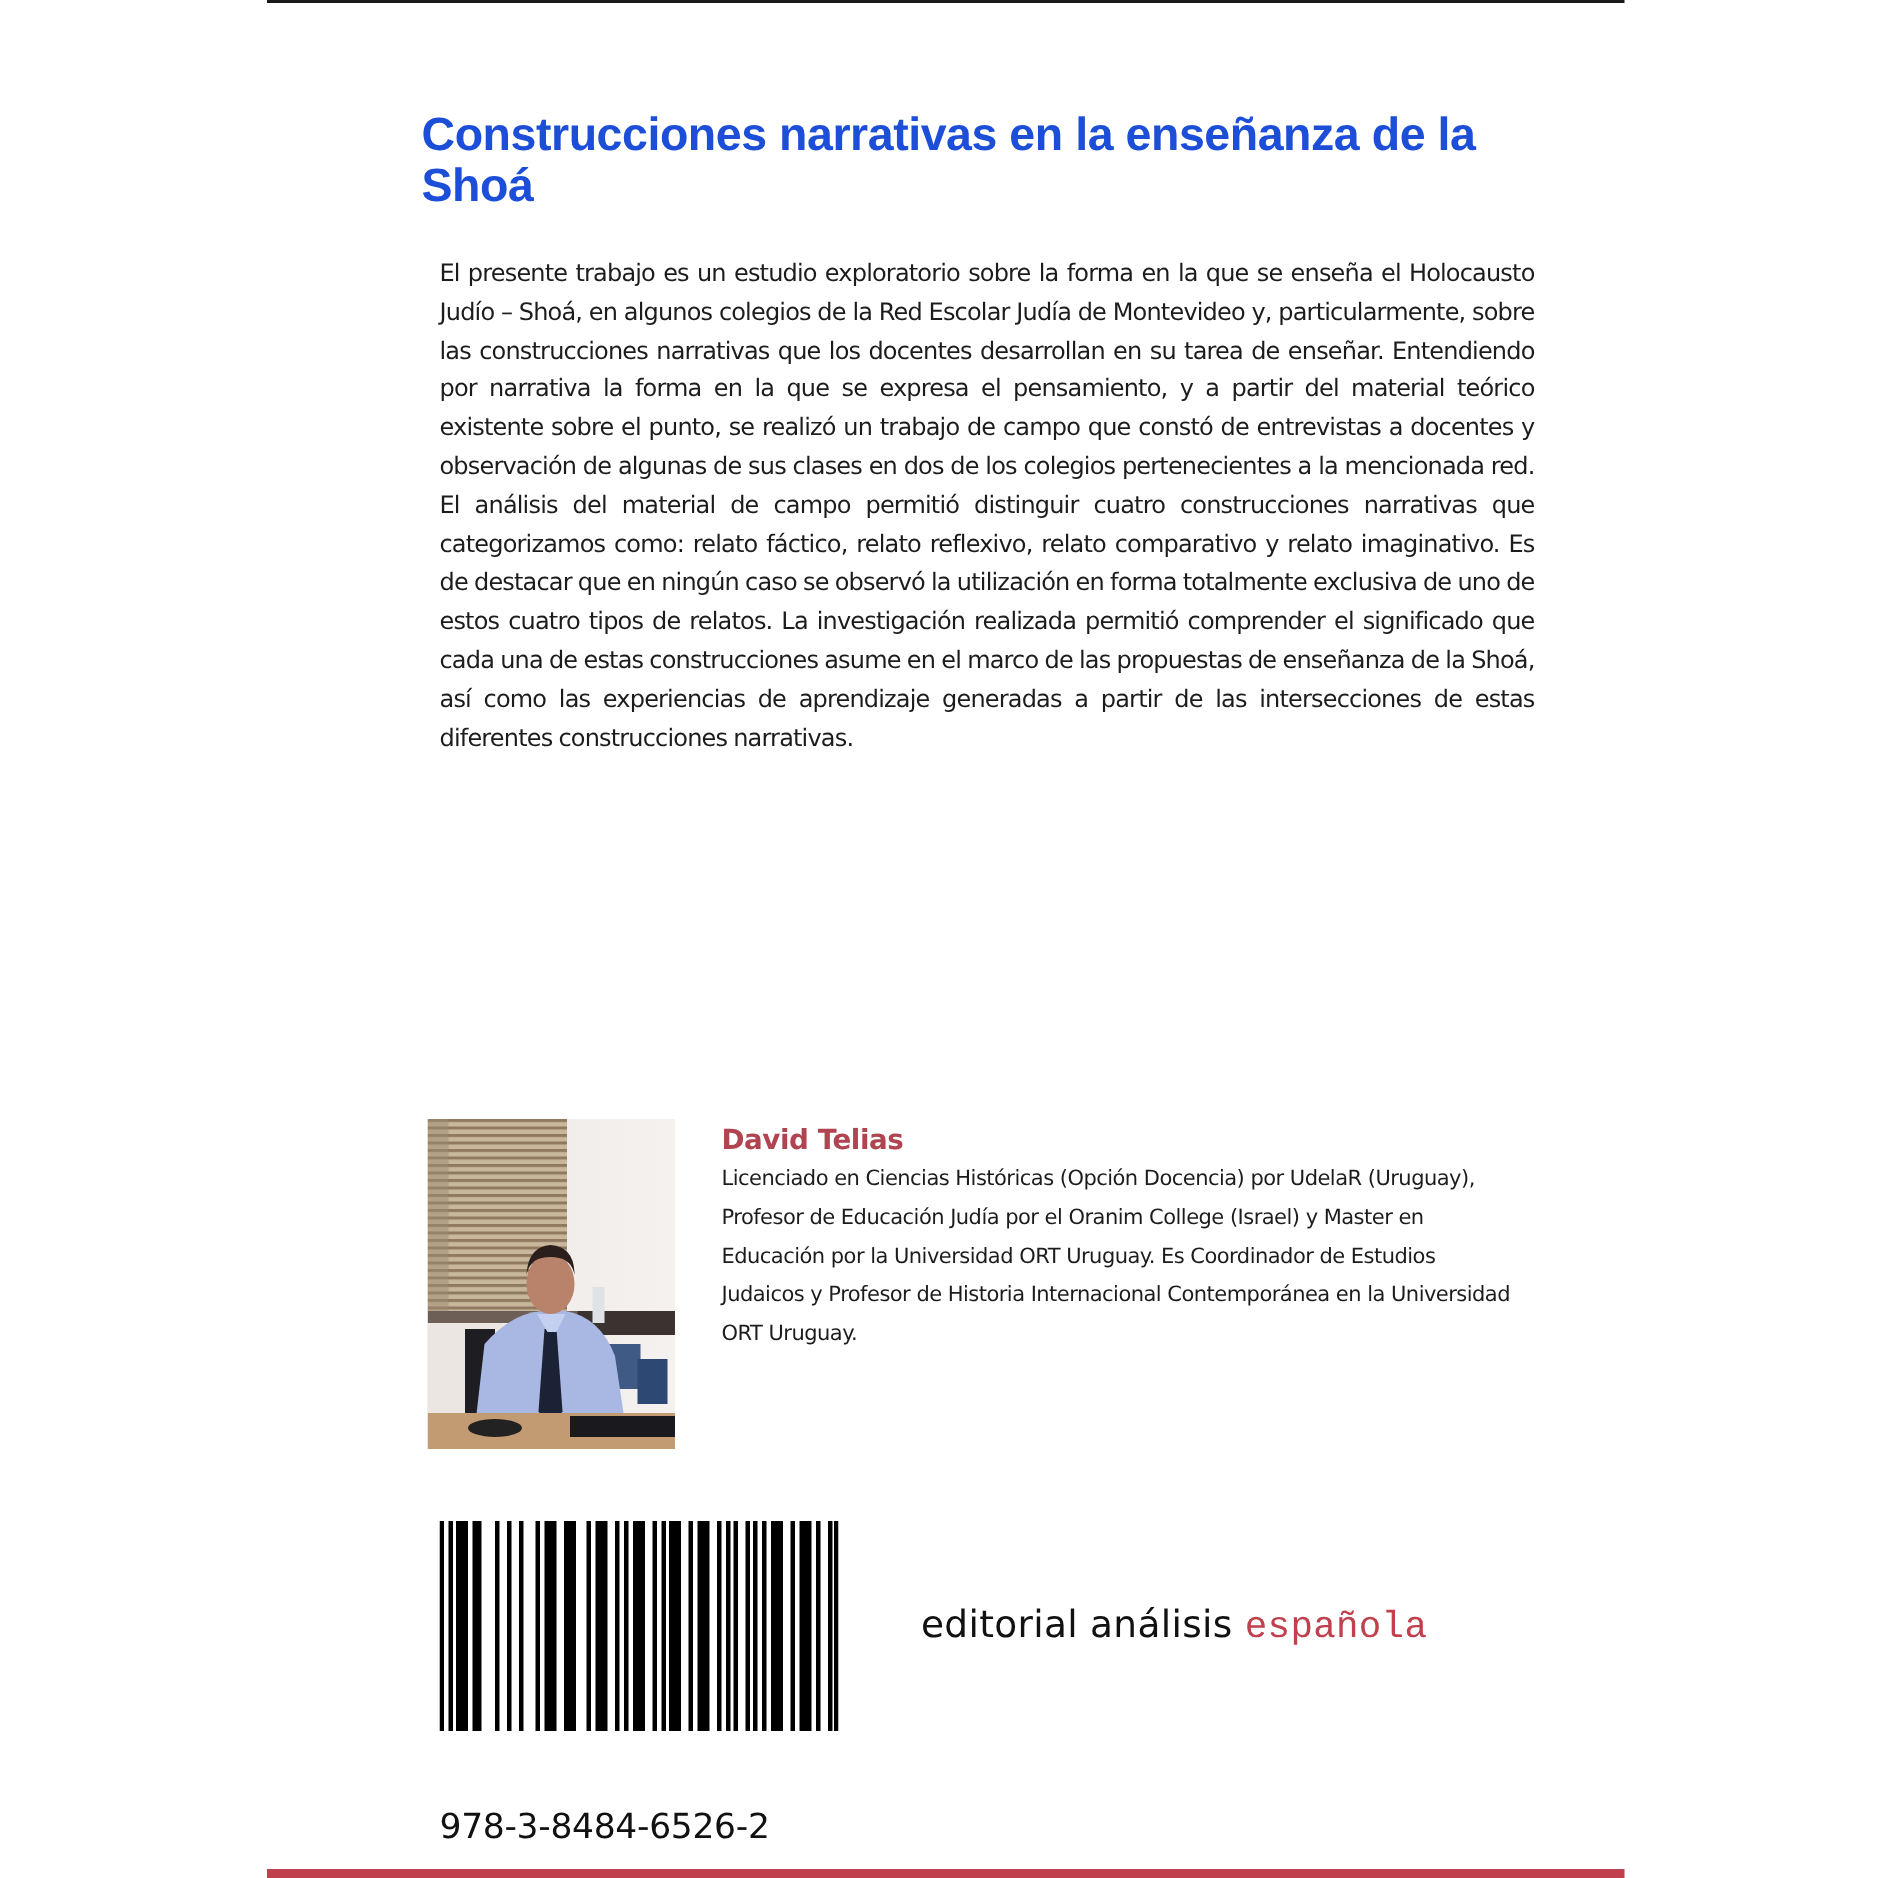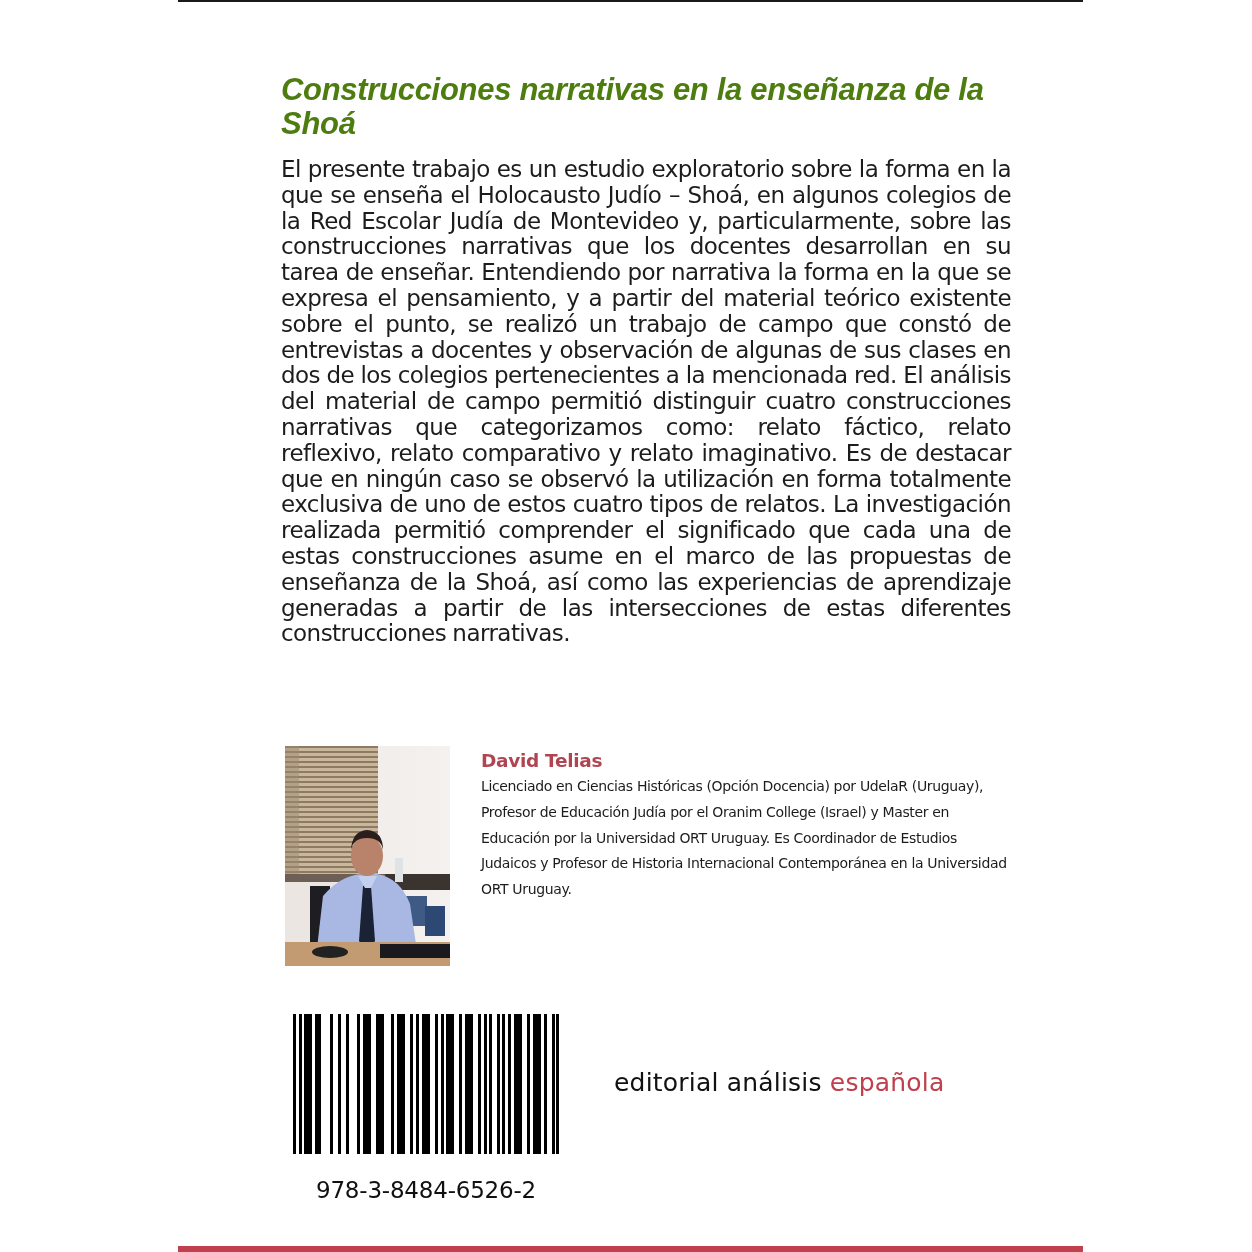--- a/index.html
+++ b/index.html
@@ -1,35 +1,35 @@
 <!DOCTYPE html>
 <html><head>
 <meta charset="utf-8">
 <style>
   html, body { margin: 0; padding: 0; background: #ffffff; }
   body { width: 1252px; height: 1252px; position: relative; overflow: hidden; font-family: "DejaVu Sans", sans-serif; }
   .top-rule { position: absolute; left: 178px; top: 0; width: 905px; height: 2px; background: #1a1a1a; }
   .bottom-rule { position: absolute; left: 178px; top: 1246px; width: 905px; height: 6px; background: #c0404e; }
   .title { position: absolute; left: 281px; top: 73px; width: 740px; margin: 0;
            font-family: "Liberation Sans", sans-serif; font-weight: bold; font-size: 31px; line-height: 34px;
-           color: #4d7c0f; letter-spacing: -0.3px; font-style: italic; }
-  .blurb { position: absolute; left: 281px; top: 157px; width: 730px; margin: 0;
-           font-family: "DejaVu Sans", sans-serif; font-size: 23px; line-height: 25.8px; color: #1c1c1c;
+           color: #1d4ed8; letter-spacing: -0.3px; }
+  .blurb { position: absolute; left: 281px; top: 157px; width: 730px; margin: 12px;
+           font-family: "DejaVu Sans", sans-serif; font-size: 16px; line-height: 25.8px; color: #1c1c1c;
            text-align: justify; letter-spacing: -0.55px; word-spacing: -0.5px; }
   .photo { position: absolute; left: 285px; top: 746px; width: 165px; height: 220px; overflow: hidden; background: #e8e4e2; }
   .author-name { position: absolute; left: 481px; top: 749px; margin: 0;
                  font-family: "DejaVu Sans", sans-serif; font-size: 18.5px; line-height: 24px; color: #b04450; letter-spacing: -0.3px; font-weight: bold; }
   .author-bio { position: absolute; left: 481px; top: 774px; width: 530px; margin: 0;
                 font-family: "DejaVu Sans", sans-serif; font-size: 14px; line-height: 25.8px; color: #1c1c1c; letter-spacing: -0.35px; }
   .barcode { position: absolute; left: 293px; top: 1014px; width: 266px; height: 140px; }
-  .isbn { position: absolute; left: 293px; top: 1175px; width: 266px; text-align: center; margin: 0;
+  .isbn { position: absolute; left: 293px; top: 1203px; width: 266px; margin: 0;
           font-family: "DejaVu Sans", sans-serif; font-size: 23px; line-height: 30px; color: #111; letter-spacing: -0.2px; }
   .publisher { position: absolute; left: 614px; top: 1066px; margin: 0;
                font-family: "DejaVu Sans", sans-serif; font-size: 25px; line-height: 34px; color: #111; letter-spacing: 0.2px; }
-  .publisher .accent { color: #c0404e; }
+  .publisher .accent { color: #c0404e; font-family: Liberation Mono, monospace; }
 </style>
 </head>
 <body>
 
 <div class="top-rule"></div>
 
 <h1 class="title">Construcciones narrativas en la enseñanza de la Shoá</h1>
 
 <p class="blurb">El presente trabajo es un estudio exploratorio sobre la forma en la que se enseña el Holocausto Judío – Shoá, en algunos colegios de la Red Escolar Judía de Montevideo y, particularmente, sobre las construcciones narrativas que los docentes desarrollan en su tarea de enseñar. Entendiendo por narrativa la forma en la que se expresa el pensamiento, y a partir del material teórico existente sobre el punto, se realizó un trabajo de campo que constó de entrevistas a docentes y observación de algunas de sus clases en dos de los colegios pertenecientes a la mencionada red. El análisis del material de campo permitió distinguir cuatro construcciones narrativas que categorizamos como: relato fáctico, relato reflexivo, relato comparativo y relato imaginativo. Es de destacar que en ningún caso se observó la utilización en forma totalmente exclusiva de uno de estos cuatro tipos de relatos. La investigación realizada permitió comprender el significado que cada una de estas construcciones asume en el marco de las propuestas de enseñanza de la Shoá, así como las experiencias de aprendizaje generadas a partir de las intersecciones de estas diferentes construcciones narrativas.</p>
 

